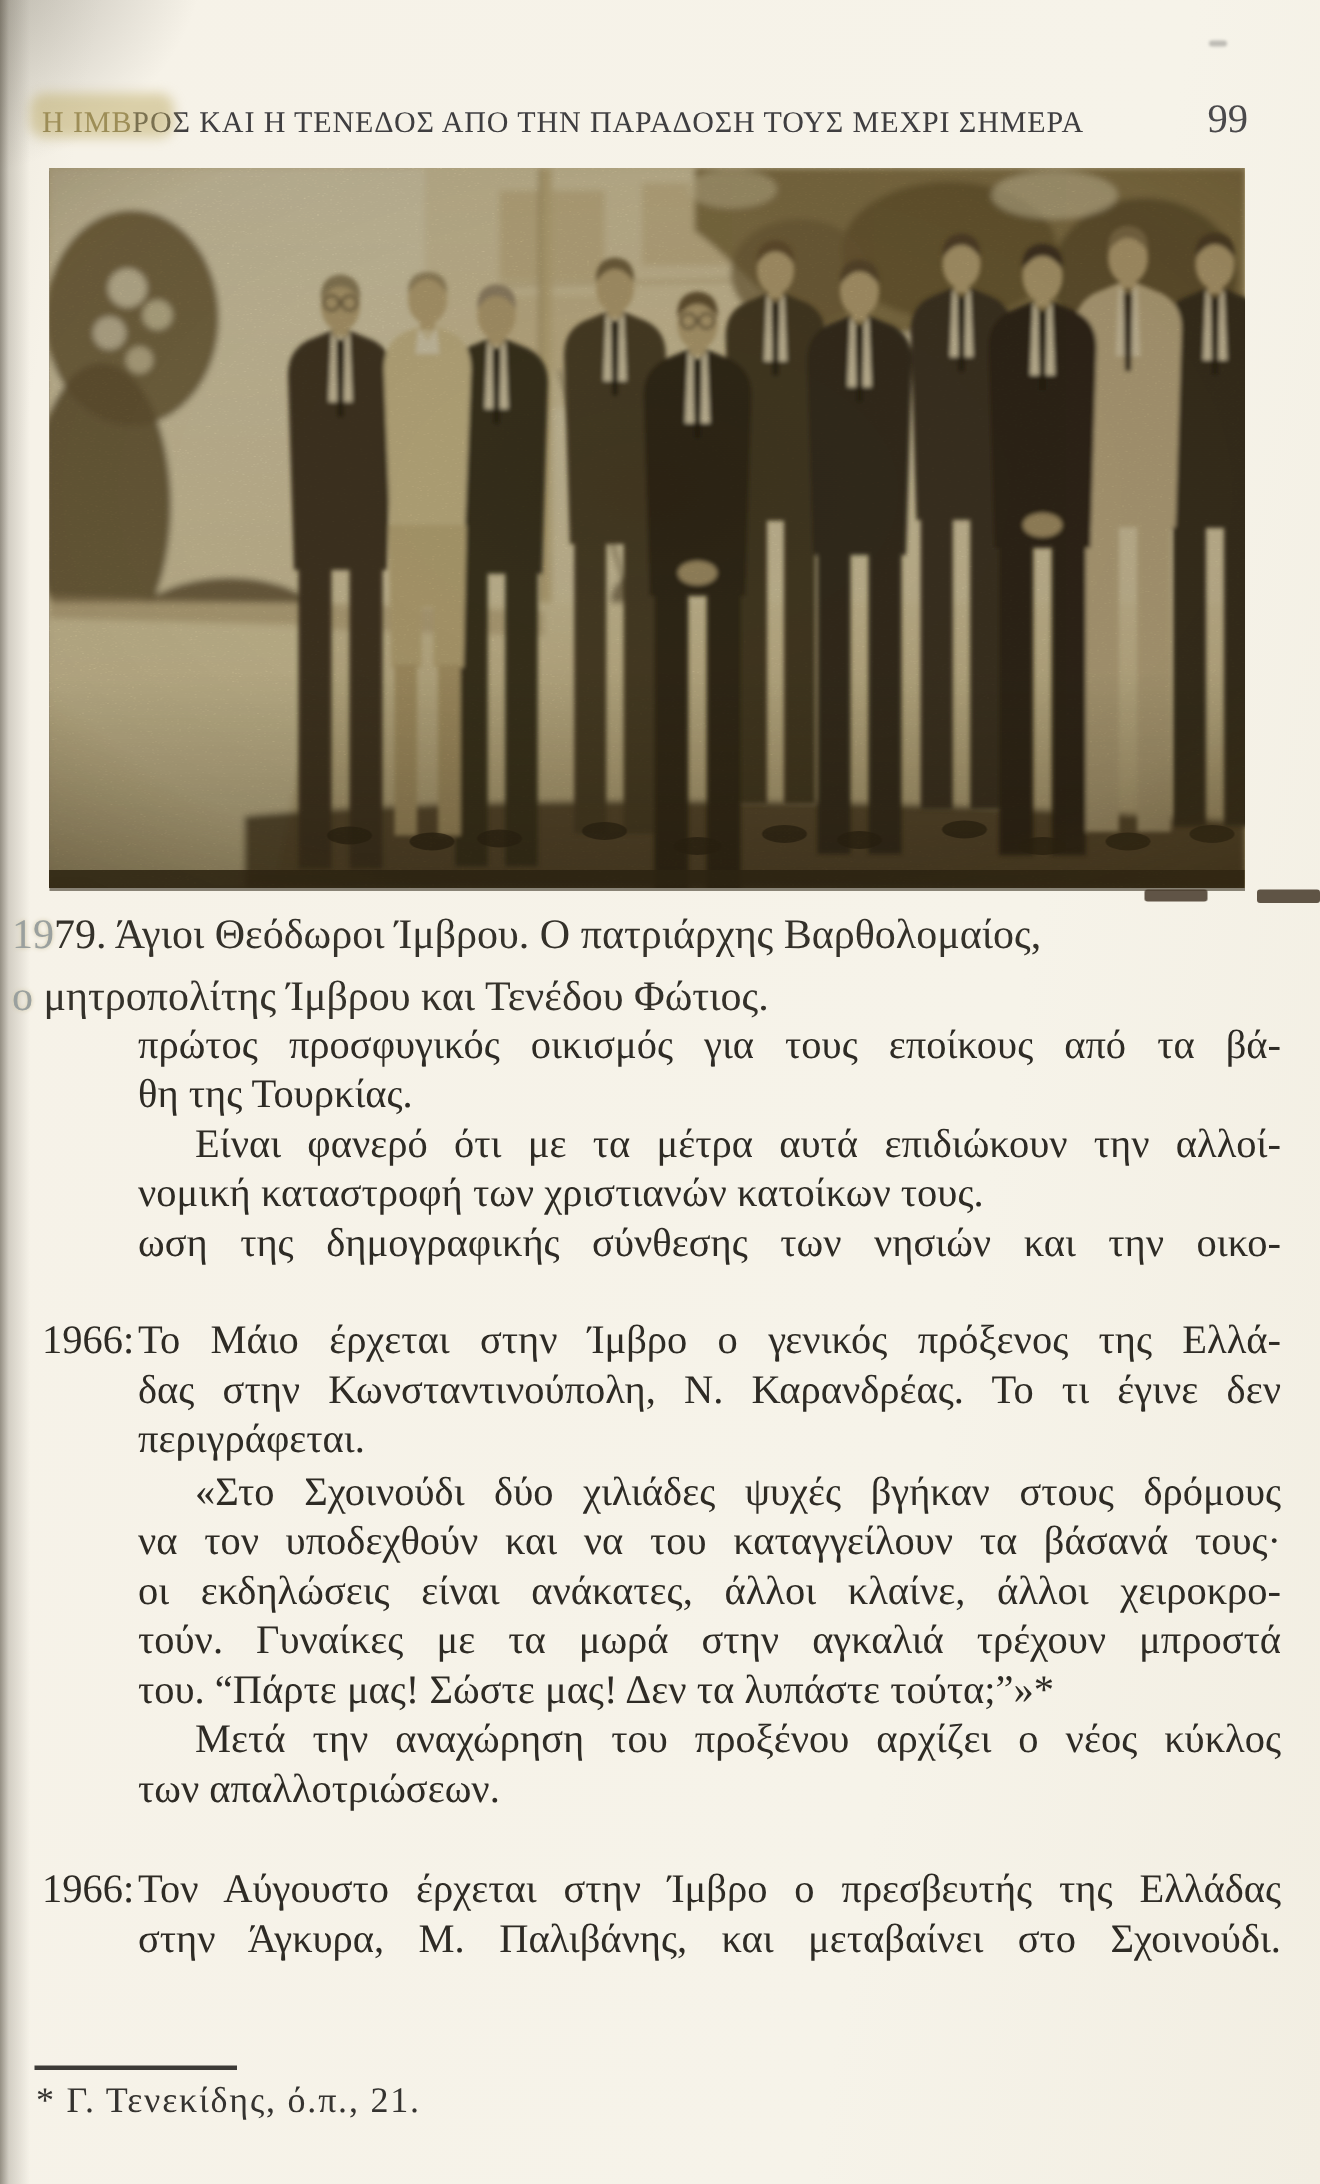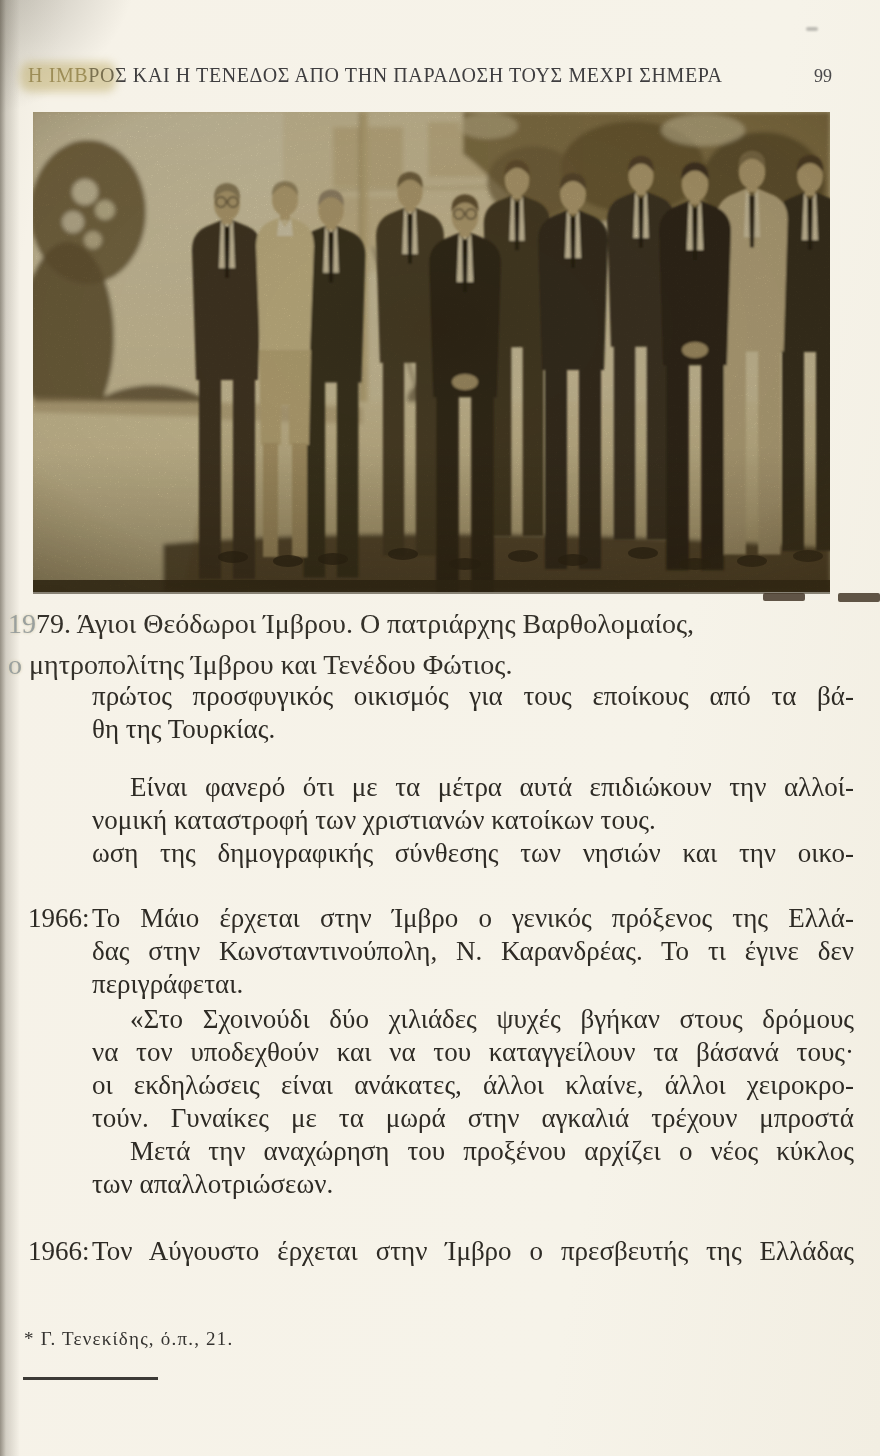--- a/index.html
+++ b/index.html
@@ -21,21 +21,21 @@
   }
   
   .runhead{
     position:absolute; left:28px; top:64px; width:806px;
     display:flex; justify-content:space-between; align-items:baseline;text-align:center;
   }
   .rh-title{
     font-size:20px; letter-spacing:.6px; color:#3f3e40; white-space:nowrap;
   }
   .rh-obsc{ color:#75683e; opacity:.9; }
-  .rh-page{ font-size:18px; color:#4a494b; padding-right:2px;}
+  .rh-page{ font-size:27px; color:#4a494b; padding-right:2px;}
   .smudge{
     position:absolute; left:20px; top:62px; width:96px; height:30px;
     background:rgba(189,169,99,.48); border-radius:10px; filter:blur(4px);
     pointer-events:none;
   }
   .dash-artifact{
     position:absolute; left:806px; top:27px; width:12px; height:4px;
     background:#8f8e8a; opacity:.55; filter:blur(1px); border-radius:2px;
   }
   
@@ -52,29 +52,29 @@
   .cap-line{ white-space:nowrap; }
   .faded{ color:#9aa09e; text-shadow:0 0 3px #d3caa9; }
   
   .bodyblock{
     position:absolute; left:92px; top:680px; width:762px;
     font-size:27px; line-height:33px; color:#2e2b25;
   }
   .tline{ height:33px; overflow:hidden; text-align:justify; }
   .tline.full{ text-align-last:justify; }
   .ind{ text-indent:38px; }
-  .p-gap1{ margin-top:25px; }
+  .p-gap1{ margin-top:0; }
   .entry{ position:relative; }
   .e-gap{ margin-top:32px; }
   .e-gap2{ margin-top:34px; }
   .q-gap{ margin-top:2px; }
   .year{ position:absolute; left:-64px; top:0; white-space:nowrap; }
   
   .footrule{ position:absolute; left:23px; top:1377px; width:135px; height:3px; background:#3c3a36; }
-  .footnote{ position:absolute; left:24px; top:1328px; font-size:19px; letter-spacing:1.2px; color:#353330; white-space:nowrap;text-align:right; }
+  .footnote{ position:absolute; left:24px; top:1388px; font-size:24px; letter-spacing:1.2px; color:#353330; white-space:nowrap;text-align:right; }
   
   #man .torso{fill:var(--suit,#3a3120);}
   #man .shirtv{fill:var(--shirt,#e9ddb8);}
   #man .tie{fill:var(--tie,#221c11);}
   #man .legL,#man .legR{height:var(--legH,205px);fill:var(--suit,#3a3120);}
   #man .neck,#man .head{fill:var(--skin,#c6b07e);}
   #man .hairp{fill:var(--hair,#5e4d2c);}
 </style>
 </head>
 <body>
@@ -245,28 +245,30 @@
     <div class="entry e-gap">
       <span class="year">1966:</span>
       <div class="tline full">Το Μάιο έρχεται στην Ίμβρο ο γενικός πρόξενος της Ελλά-</div>
       <div class="tline full">δας στην Κωνσταντινούπολη, Ν. Καρανδρέας. Το τι έγινε δεν</div>
       <div class="tline">περιγράφεται.</div>
       <div class="para q-gap">
         <div class="tline full ind">«Στο Σχοινούδι δύο χιλιάδες ψυχές βγήκαν στους δρόμους</div>
         <div class="tline full">να τον υποδεχθούν και να του καταγγείλουν τα βάσανά τους·</div>
         <div class="tline full">οι εκδηλώσεις είναι ανάκατες, άλλοι κλαίνε, άλλοι χειροκρο-</div>
         <div class="tline full">τούν. Γυναίκες με τα μωρά στην αγκαλιά τρέχουν μπροστά</div>
+        <div class="tline">του. “Πάρτε μας! Σώστε μας! Δεν τα λυπάστε τούτα;”»*</div>
       </div>
       <div class="para">
         <div class="tline full ind">Μετά την αναχώρηση του προξένου αρχίζει ο νέος κύκλος</div>
         <div class="tline">των απαλλοτριώσεων.</div>
       </div>
     </div>
 
     <div class="entry e-gap2">
       <span class="year">1966:</span>
       <div class="tline full">Τον Αύγουστο έρχεται στην Ίμβρο ο πρεσβευτής της Ελλάδας</div>
+      <div class="tline full">στην Άγκυρα, Μ. Παλιβάνης, και μεταβαίνει στο Σχοινούδι.</div>
     </div>
   </div>
 
   <div class="footrule"></div>
   <div class="footnote">* Γ. Τενεκίδης, ό.π., 21.</div>
 </div>
 
 </body></html>

